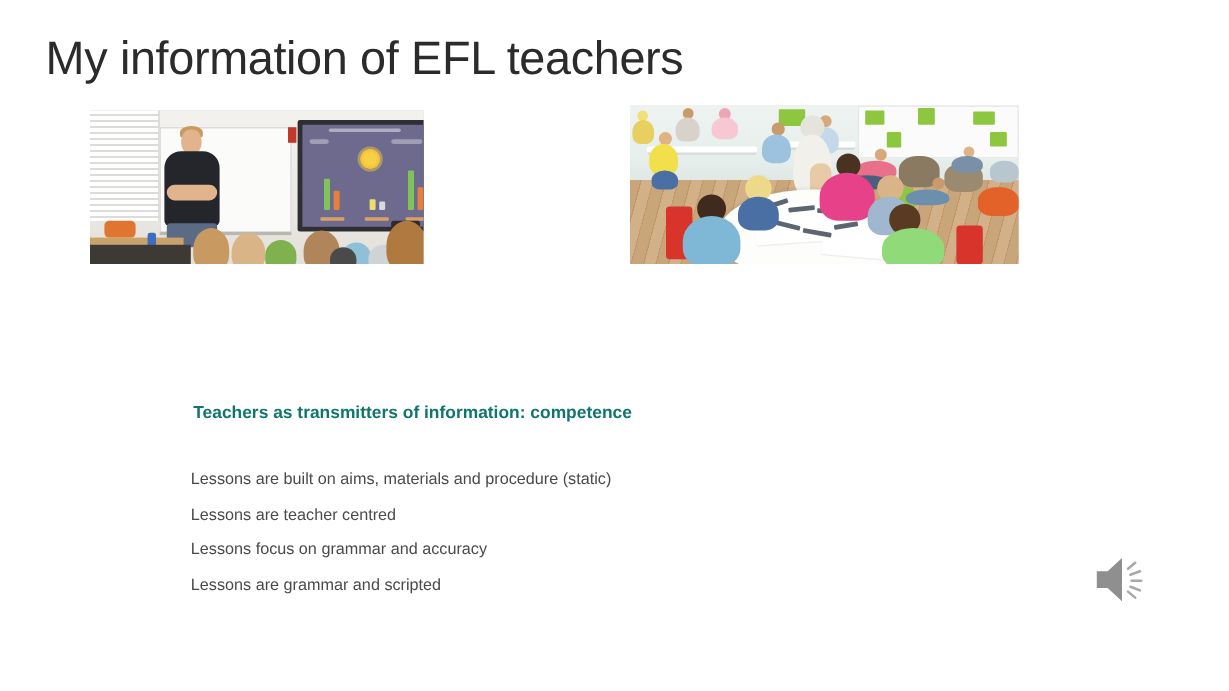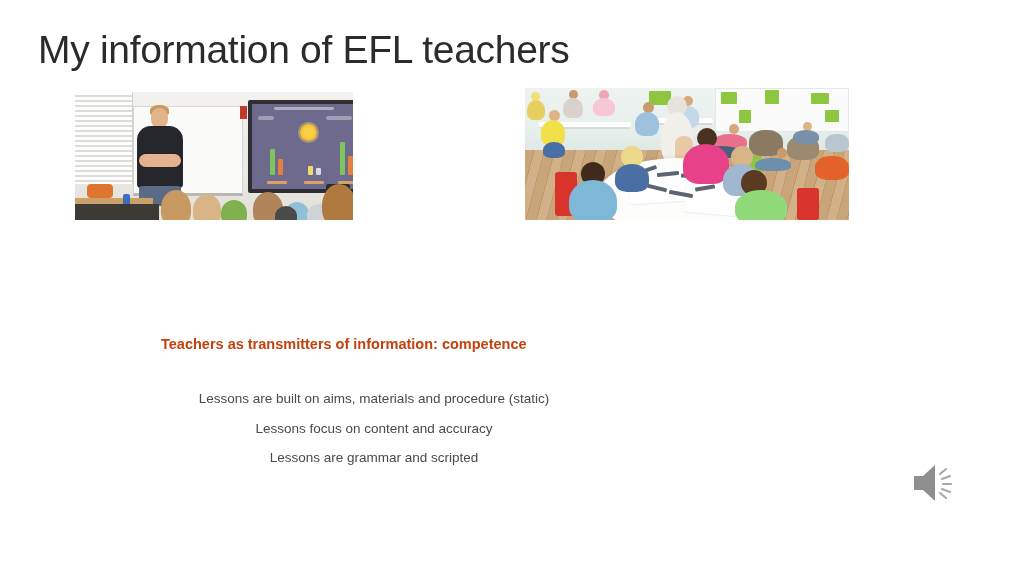--- a/index.html
+++ b/index.html
@@ -177,35 +177,35 @@
   }
   .rp-paper {
     position: absolute; background: #ffffff; border-radius: 2px;
     box-shadow: 0 1px 1px rgba(0,0,0,0.07);
   }
   .rp-domino { position: absolute; height: 4px; background: #5d6571; border-radius: 1px; }
   .rp-chair { position: absolute; background: #d8342b; border-radius: 3px; }
 
   
   .col-heading {
-    color: #c2410c;
+    color: #0f766e;
     font-weight: 700;
     font-size: 14.5px;
     line-height: 15px;
   }
   .heading-left  { position: absolute; left: 86px;  top: 245px; width: 400px; }
 
   
   .body-list {
     position: absolute;
     font-size: 13.5px;
     line-height: 15px;
     color: #4a4a4a;
   }
-  .list-left  { left: 84px;  top: 299px; width: 430px; text-align: center; }
+  .list-left  { left: 84px;  top: 299px; width: 430px; }
 
   .li {
     position: relative;
     margin-bottom: 14.6px;
     white-space: nowrap;
   }
 
   
   .speaker-icon {
     position: absolute;
@@ -266,21 +266,22 @@
       <div class="lp-student" style="left:210px; width:24px; height:24px; background:#8fc0d8;"></div>
       <div class="lp-student" style="left:232px; width:26px; height:22px; background:#cfd3d6;"></div>
       <div class="lp-student" style="left:200px; width:22px; height:20px; background:#4a4a4a;"></div>
       <div class="lp-student" style="left:247px; width:34px; height:42px; background:#b0793f;"></div>
     </div>
 
     <div class="col-heading heading-left">Teachers as transmitters of information: competence</div>
 
     <div class="body-list list-left">
       <div class="li">Lessons are built on aims, materials and procedure (static)</div>
-      <div class="li">Lessons focus on content and accuracy</div>
+      <div class="li">Lessons are teacher centred</div>
+      <div class="li">Lessons focus on grammar and accuracy</div>
       <div class="li">Lessons are grammar and scripted</div>
     </div>
   </div>
 
   <div class="col-right">
 
     <div class="photo photo-right">
       <div class="rp-bg"></div>
       <div class="rp-floor"></div>
       <div class="rp-back"></div>

